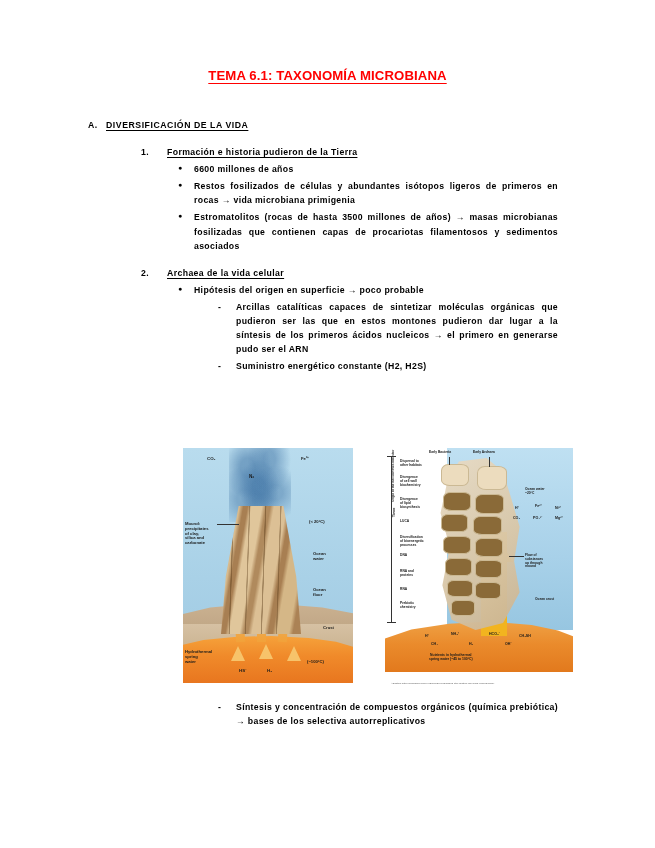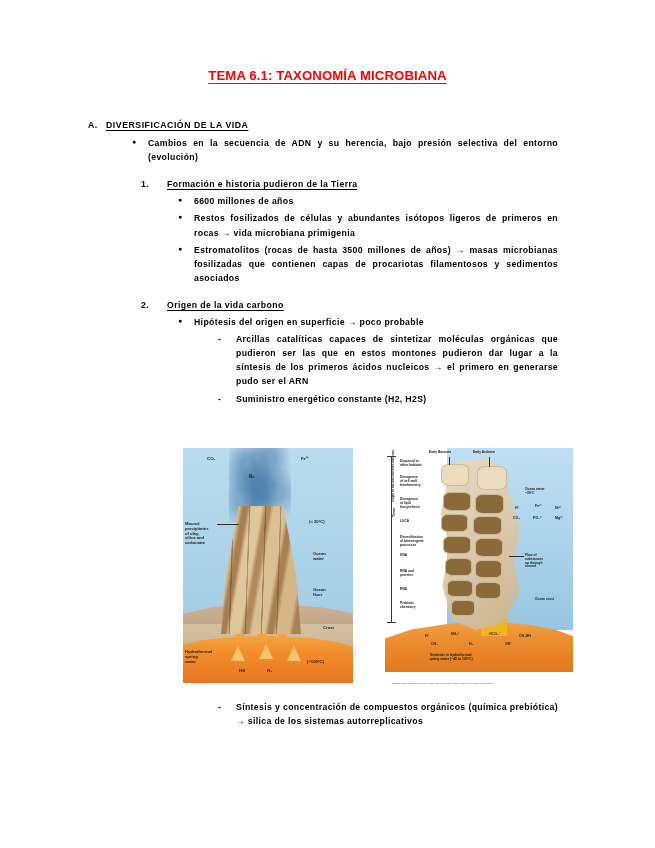--- a/index.html
+++ b/index.html
@@ -351,24 +351,20 @@
 
   <div class="doc-title">TEMA 6.1: TAXONOMÍA MICROBIANA</div>
 
   <div class="content">
 
     <div class="lvlA">
       <span class="marker">A.</span>
       <span class="txt">DIVERSIFICACIÓN DE LA VIDA</span>
     </div>
 
-    <div class="bullet1">
-      <span class="dot">●</span>
-      <span class="txt">Cambios en la secuencia de ADN y su herencia, bajo presión selectiva del entorno (evolución)</span>
-    </div>
 
     <div class="lvlNum">
       <span class="marker">1.</span>
       <span class="txt">Formación e historia pudieron de la Tierra</span>
     </div>
 
     <div class="bullet2">
       <span class="dot">●</span>
       <span class="txt">6600 millones de años</span>
     </div>
@@ -376,21 +372,21 @@
       <span class="dot">●</span>
       <span class="txt">Restos fosilizados de células y abundantes isótopos ligeros de primeros en rocas → vida microbiana primigenia</span>
     </div>
     <div class="bullet2">
       <span class="dot">●</span>
       <span class="txt">Estromatolitos (rocas de hasta 3500 millones de años) → masas microbianas fosilizadas que contienen capas de procariotas filamentosos y sedimentos asociados</span>
     </div>
 
     <div class="lvlNum">
       <span class="marker">2.</span>
-      <span class="txt">Origen de la vida carbono</span>
+      <span class="txt">Archaea de la vida celular</span>
     </div>
 
     <div class="bullet2">
       <span class="dot">●</span>
       <span class="txt">Hipótesis del origen en superficie → poco probable</span>
     </div>
 
     <div class="dash3">
       <span class="dsh">-</span>
       <span class="txt">Arcillas catalíticas capaces de sintetizar moléculas orgánicas que pudieron ser las que en estos montones pudieron dar lugar a la síntesis de los primeros ácidos nucleicos → el primero en generarse pudo ser el ARN</span>
@@ -532,17 +528,17 @@
 spring water (~45 to 100°C)</div>
 
       <div class="fig-caption">Adapted with permission from Macmillan Publishers Ltd: Nature Reviews Microbiology</div>
     </div>
 
   </div>
 
   <div class="tail">
     <div class="dash3">
       <span class="dsh">-</span>
-      <span class="txt">Síntesis y concentración de compuestos orgánicos (química prebiótica) → silica de los sistemas autorreplicativos</span>
+      <span class="txt">Síntesis y concentración de compuestos orgánicos (química prebiótica) → bases de los selectiva autorreplicativos</span>
     </div>
   </div>
 
 </div>
 
 </body></html>

